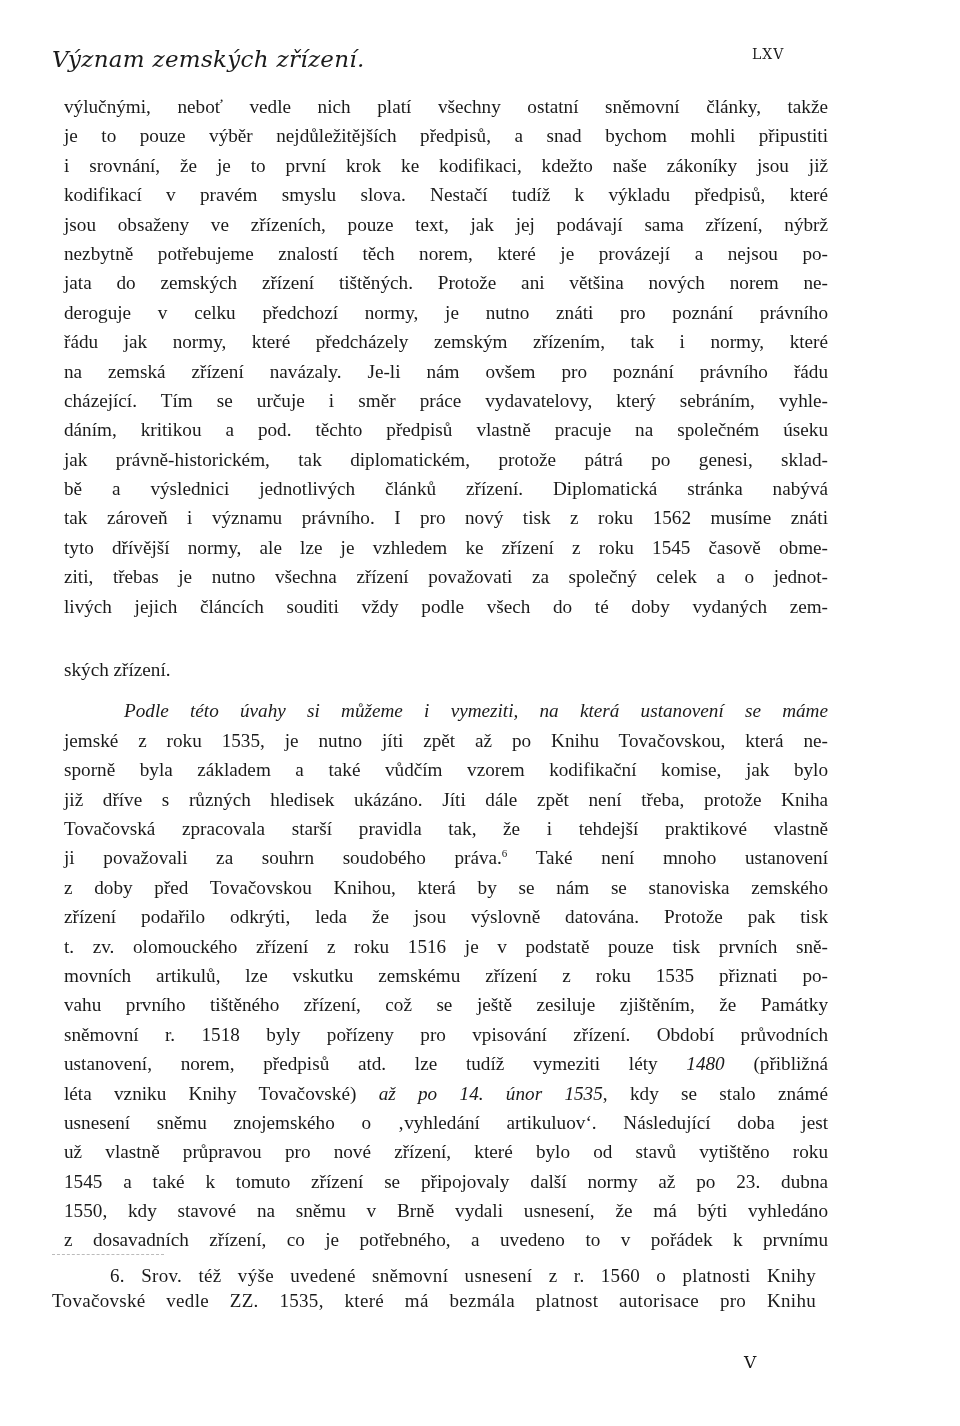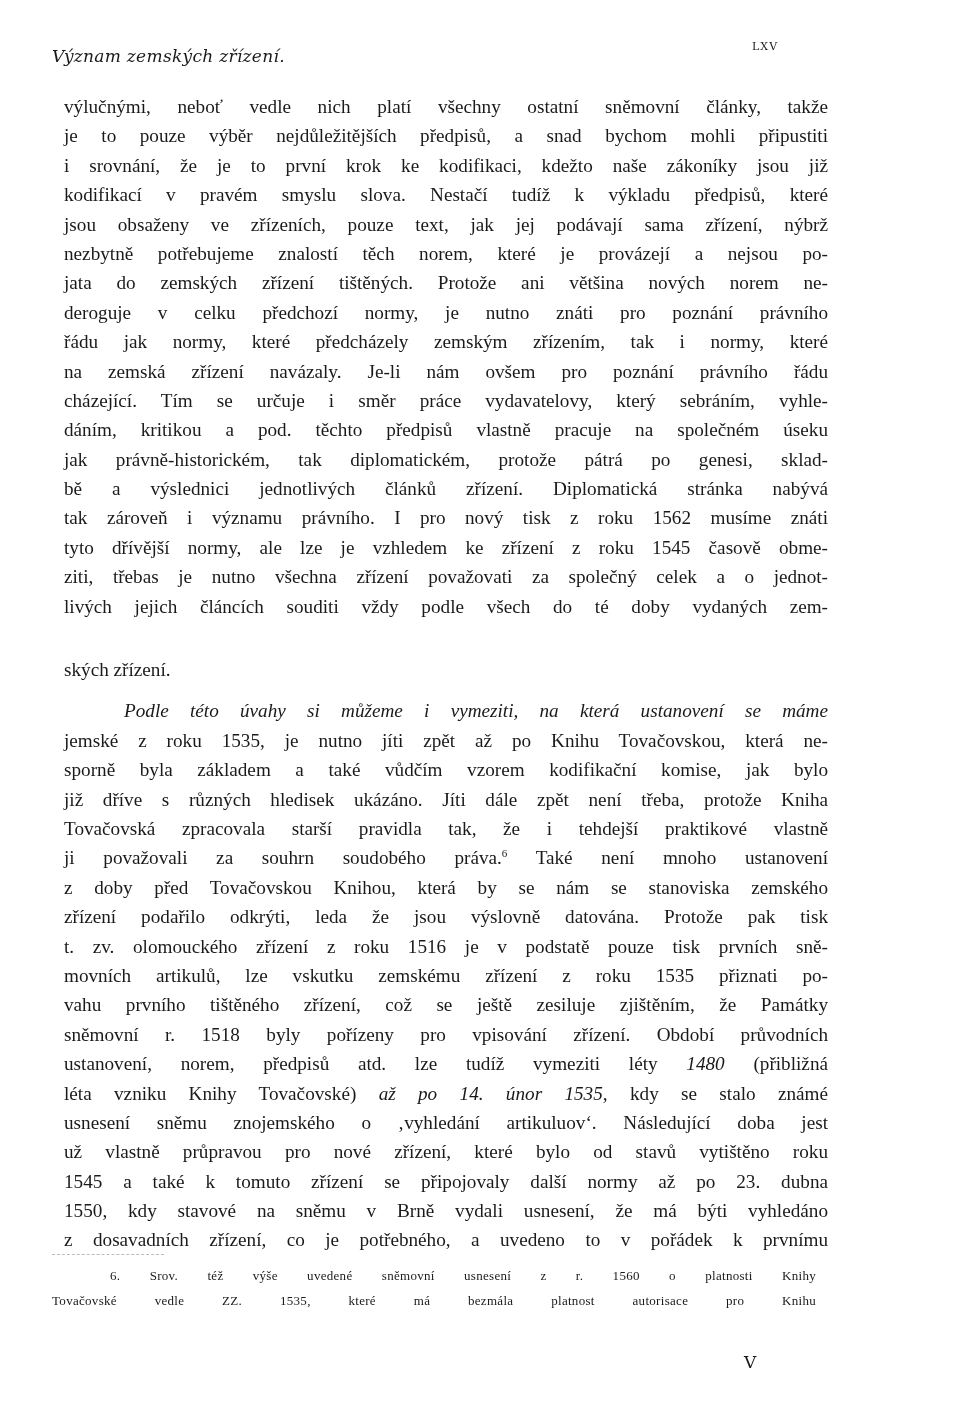--- a/index.html
+++ b/index.html
@@ -1,30 +1,30 @@
 <!DOCTYPE html>
 <html><head>
 <meta charset="utf-8">
 <style>
   html, body { margin: 0; padding: 0; background: #ffffff; }
   body { width: 960px; height: 1426px; position: relative; overflow: hidden;
          font-family: "DejaVu Serif", "Liberation Serif", serif; color: #1a1a1a; }
-  .header-left { position: absolute; left: 52px; top: 46px; font-style: italic; font-size: 17px; letter-spacing: 0.3px; }
-  .header-right { position: absolute; left: 752px; top: 40px; font-size: 11px; letter-spacing: 1px; }
+  .header-left { position: absolute; left: 52px; top: 46px; font-style: italic; font-size: 23px; letter-spacing: 0.3px; }
+  .header-right { position: absolute; left: 752px; top: 46px; font-size: 14px; letter-spacing: 1px; }
   .body { position: absolute; left: 64px; top: 92px; width: 764px; }
   .line { height: 29.4px; line-height: 29.4px; font-size: 19.2px; white-space: nowrap;
           text-align: justify; text-align-last: justify; font-family: "Liberation Serif", serif; }
   .line.last { text-align-last: left; margin-top: 34px; }
   .line.indent { padding-left: 60px; font-style: italic; }
   .gap { height: 12px; }
   i.it { font-style: italic; }
   sup { font-size: 11px; line-height: 0; vertical-align: 7px; }
   .rule { position: absolute; left: 52px; top: 1254px; width: 112px; border-top: 1px dashed #bbb; }
   .notes { position: absolute; left: 52px; top: 1263px; width: 764px; }
-  .nline { height: 25px; line-height: 25px; font-size: 13px; white-space: nowrap;
+  .nline { height: 25px; line-height: 25px; font-size: 19px; white-space: nowrap;
            text-align: justify; text-align-last: justify; font-family: "Liberation Serif", serif; letter-spacing: 0.3px; }
   .nline.last { text-align-last: left; }
   .nline.indent { padding-left: 58px; }
   .sig { position: absolute; left: 744px; top: 1352px; font-size: 17px; }
 </style>
 </head>
 <body>
 
 <div class="header-left">Význam zemských zřízení.</div>
 <div class="header-right">LXV</div>

